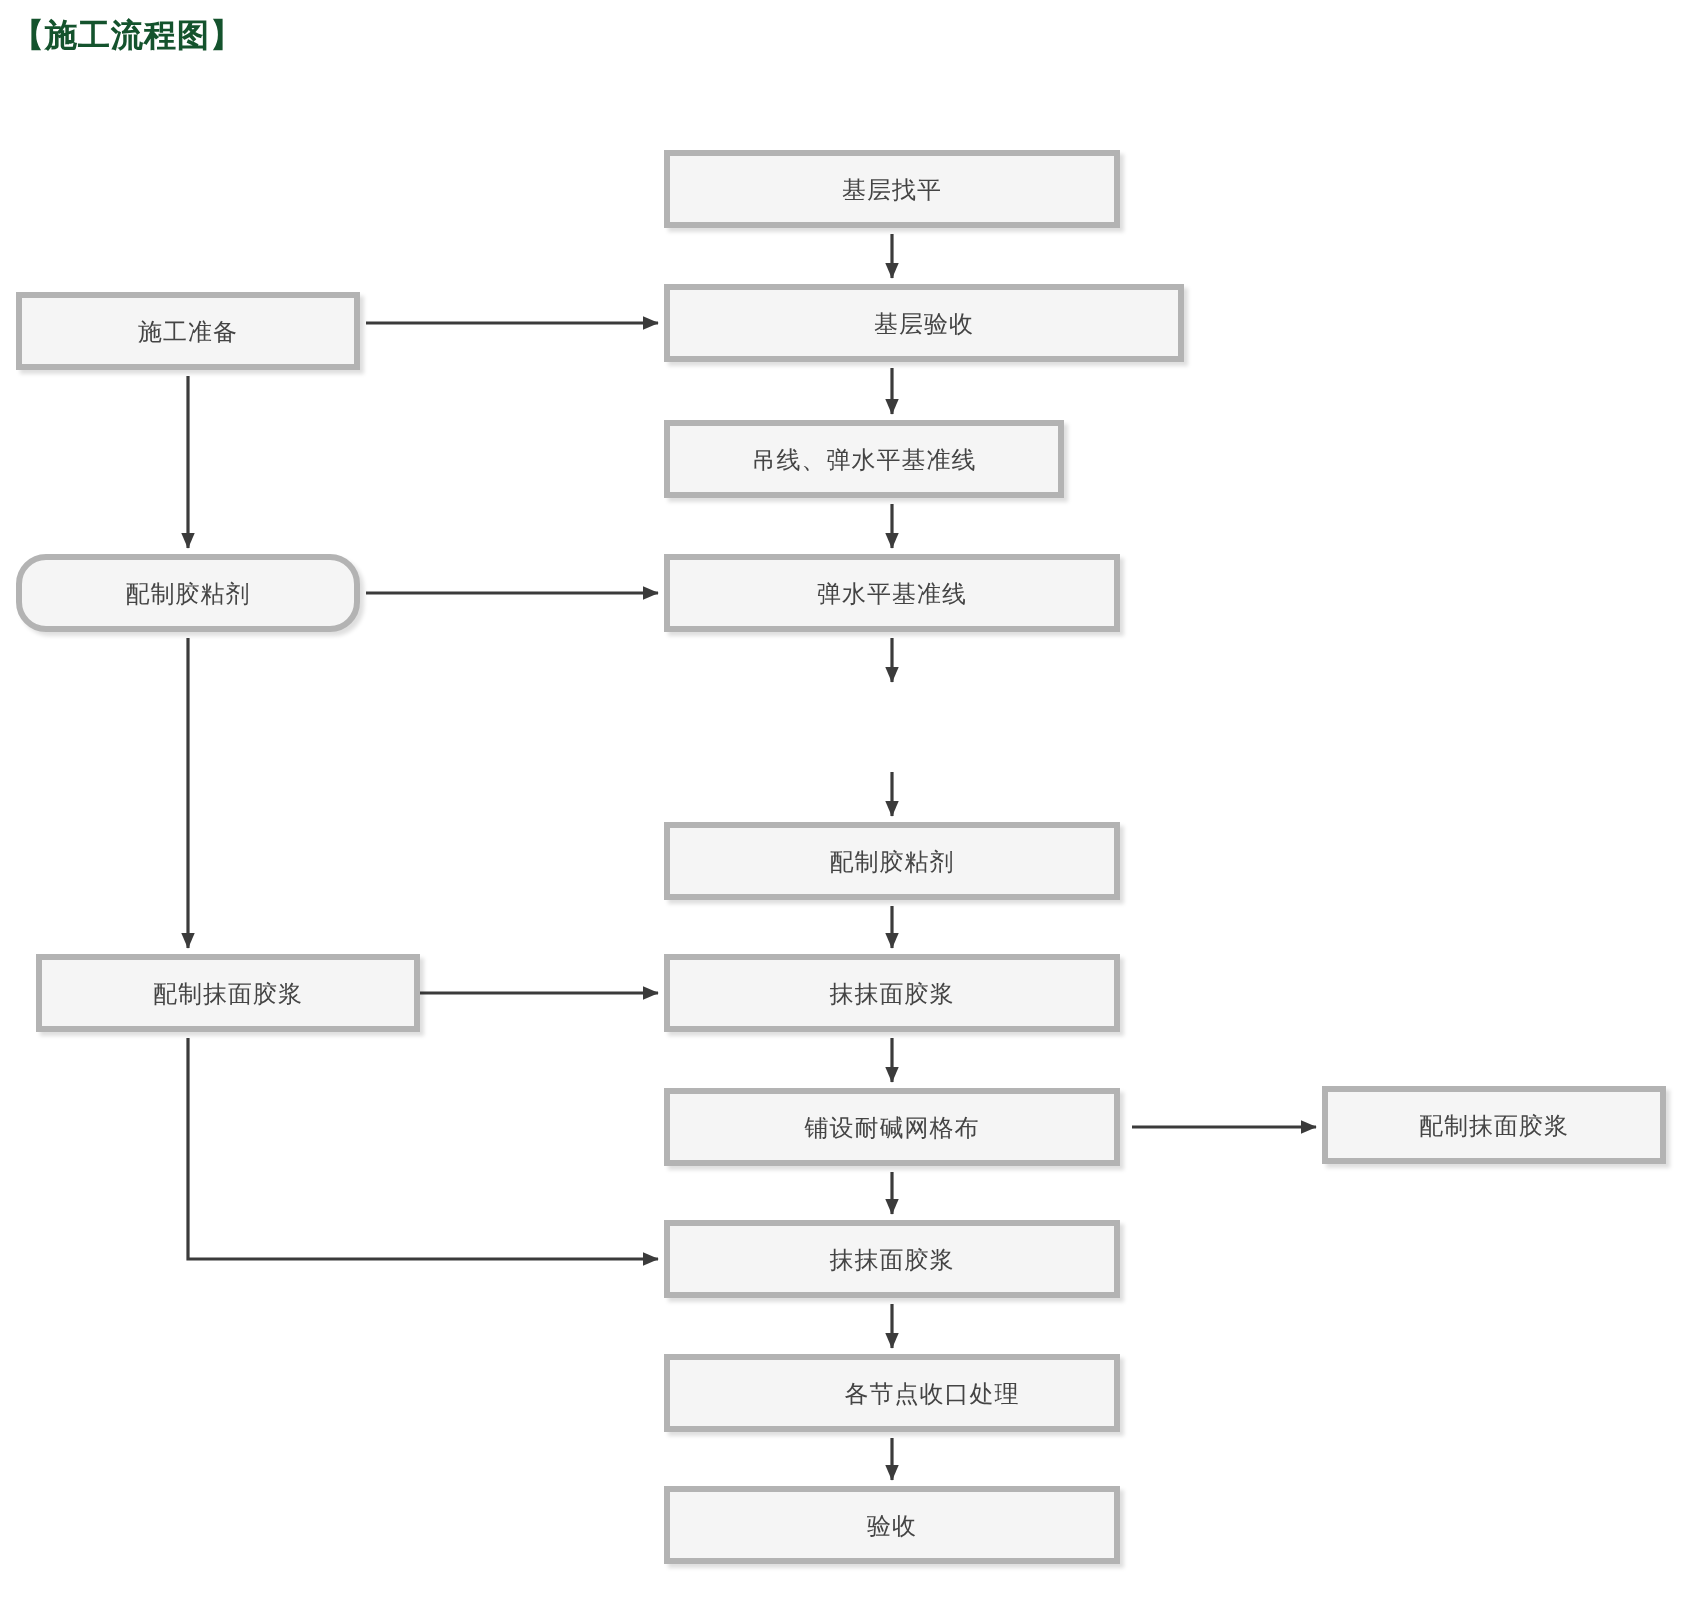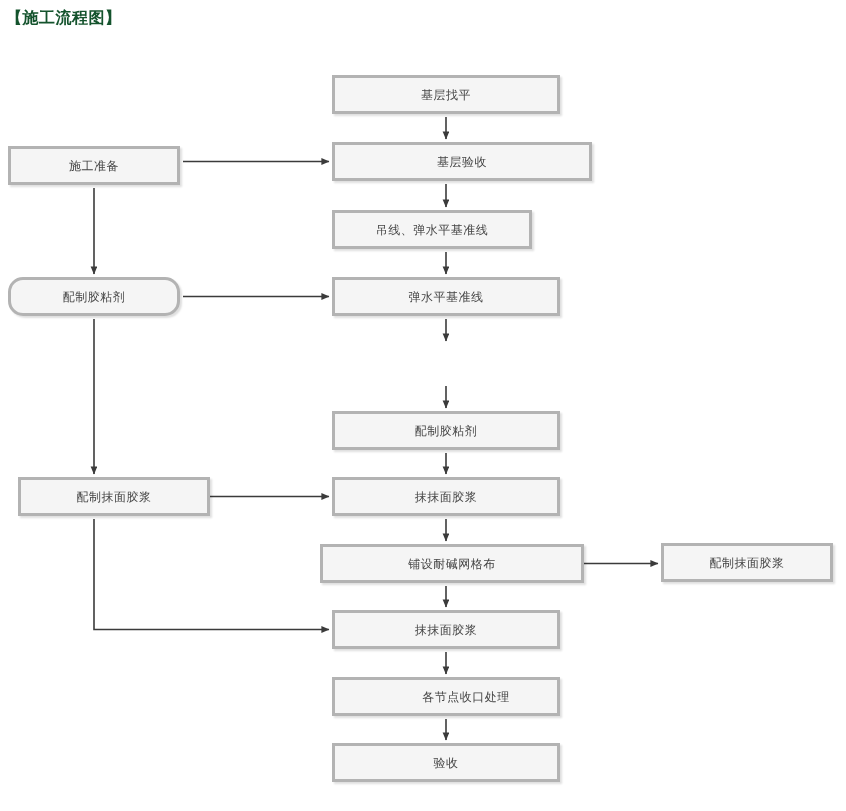--- a/index.html
+++ b/index.html
@@ -116,21 +116,21 @@
   </div>
   <div class="node" style="left:332px; top:277px; width:228px; height:39px;">
     <span>弹水平基准线</span>
   </div>
   <div class="node" style="left:332px; top:411px; width:228px; height:39px;">
     <span>配制胶粘剂</span>
   </div>
   <div class="node" style="left:332px; top:477px; width:228px; height:39px;">
     <span>抹抹面胶浆</span>
   </div>
-  <div class="node" style="left:320px; top:544px; width:264px; height:39px;">
+  <div class="node" style="left:332px; top:544px; width:228px; height:39px;">
     <span>铺设耐碱网格布</span>
   </div>
   <div class="node" style="left:332px; top:610px; width:228px; height:39px;">
     <span>抹抹面胶浆</span>
   </div>
   <div class="node" style="left:332px; top:677px; width:228px; height:39px;padding-left:40px;">
     <span>各节点收口处理</span>
   </div>
   <div class="node" style="left:332px; top:743px; width:228px; height:39px;">
     <span>验收</span>

